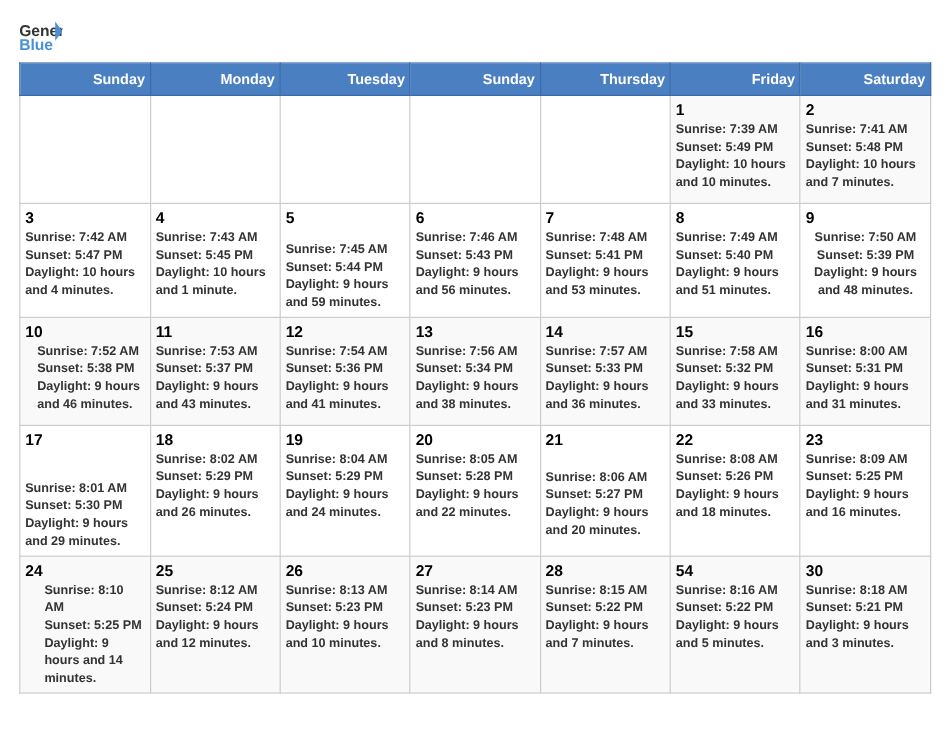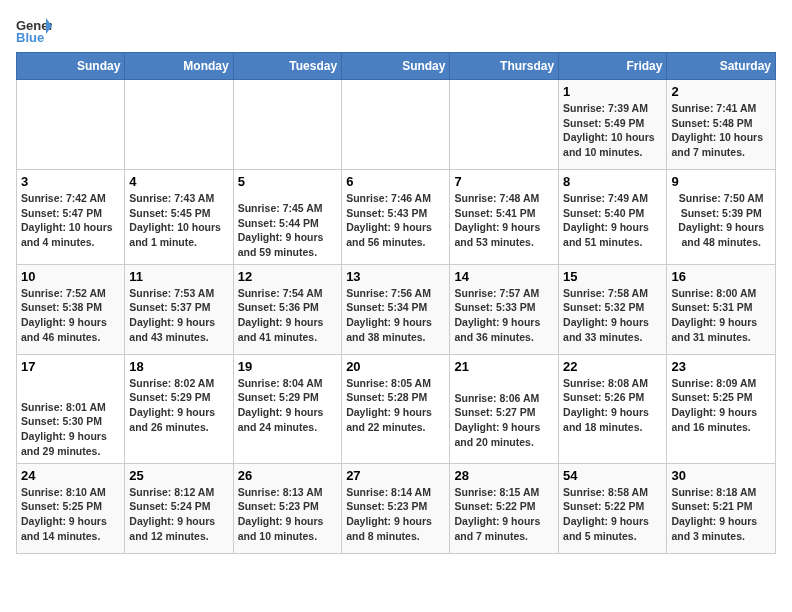--- a/index.html
+++ b/index.html
@@ -180,21 +180,21 @@
         <td>
           <div class="day-num">9</div>
           <div class="day-info" style="white-space: pre-line; text-align: center;">Sunrise: 7:50 AM
 Sunset: 5:39 PM
 Daylight: 9 hours and 48 minutes.</div>
         </td>
       </tr>
       <tr>
         <td>
           <div class="day-num">10</div>
-          <div class="day-info" style="white-space: pre-line;">Sunrise: 7:52 AM
+          <div class="day-info" style="white-space: pre-line; margin-left: 10px;">Sunrise: 7:52 AM
 Sunset: 5:38 PM
 Daylight: 9 hours and 46 minutes.</div>
         </td>
         <td>
           <div class="day-num">11</div>
           <div class="day-info" style="white-space: pre-line;">Sunrise: 7:53 AM
 Sunset: 5:37 PM
 Daylight: 9 hours and 43 minutes.</div>
         </td>
         <td>
@@ -268,21 +268,21 @@
         <td>
           <div class="day-num">23</div>
           <div class="day-info" style="white-space: pre-line;">Sunrise: 8:09 AM
 Sunset: 5:25 PM
 Daylight: 9 hours and 16 minutes.</div>
         </td>
       </tr>
       <tr>
         <td>
           <div class="day-num">24</div>
-          <div class="day-info" style="white-space: pre-line;">Sunrise: 8:10 AM
+          <div class="day-info" style="white-space: pre-line; margin-left: 16px;">Sunrise: 8:10 AM
 Sunset: 5:25 PM
 Daylight: 9 hours and 14 minutes.</div>
         </td>
         <td>
           <div class="day-num">25</div>
           <div class="day-info" style="white-space: pre-line;">Sunrise: 8:12 AM
 Sunset: 5:24 PM
 Daylight: 9 hours and 12 minutes.</div>
         </td>
         <td>
@@ -298,21 +298,21 @@
 Daylight: 9 hours and 8 minutes.</div>
         </td>
         <td>
           <div class="day-num">28</div>
           <div class="day-info" style="white-space: pre-line;">Sunrise: 8:15 AM
 Sunset: 5:22 PM
 Daylight: 9 hours and 7 minutes.</div>
         </td>
         <td>
           <div class="day-num">54</div>
-          <div class="day-info" style="white-space: pre-line;">Sunrise: 8:58 AM
+          <div class="day-info" style="white-space: pre-line;">Sunrise: 8:16 AM
 Sunset: 5:22 PM
 Daylight: 9 hours and 5 minutes.</div>
         </td>
         <td>
           <div class="day-num">30</div>
           <div class="day-info" style="white-space: pre-line;">Sunrise: 8:18 AM
 Sunset: 5:21 PM
 Daylight: 9 hours and 3 minutes.</div>
         </td>
       </tr>

